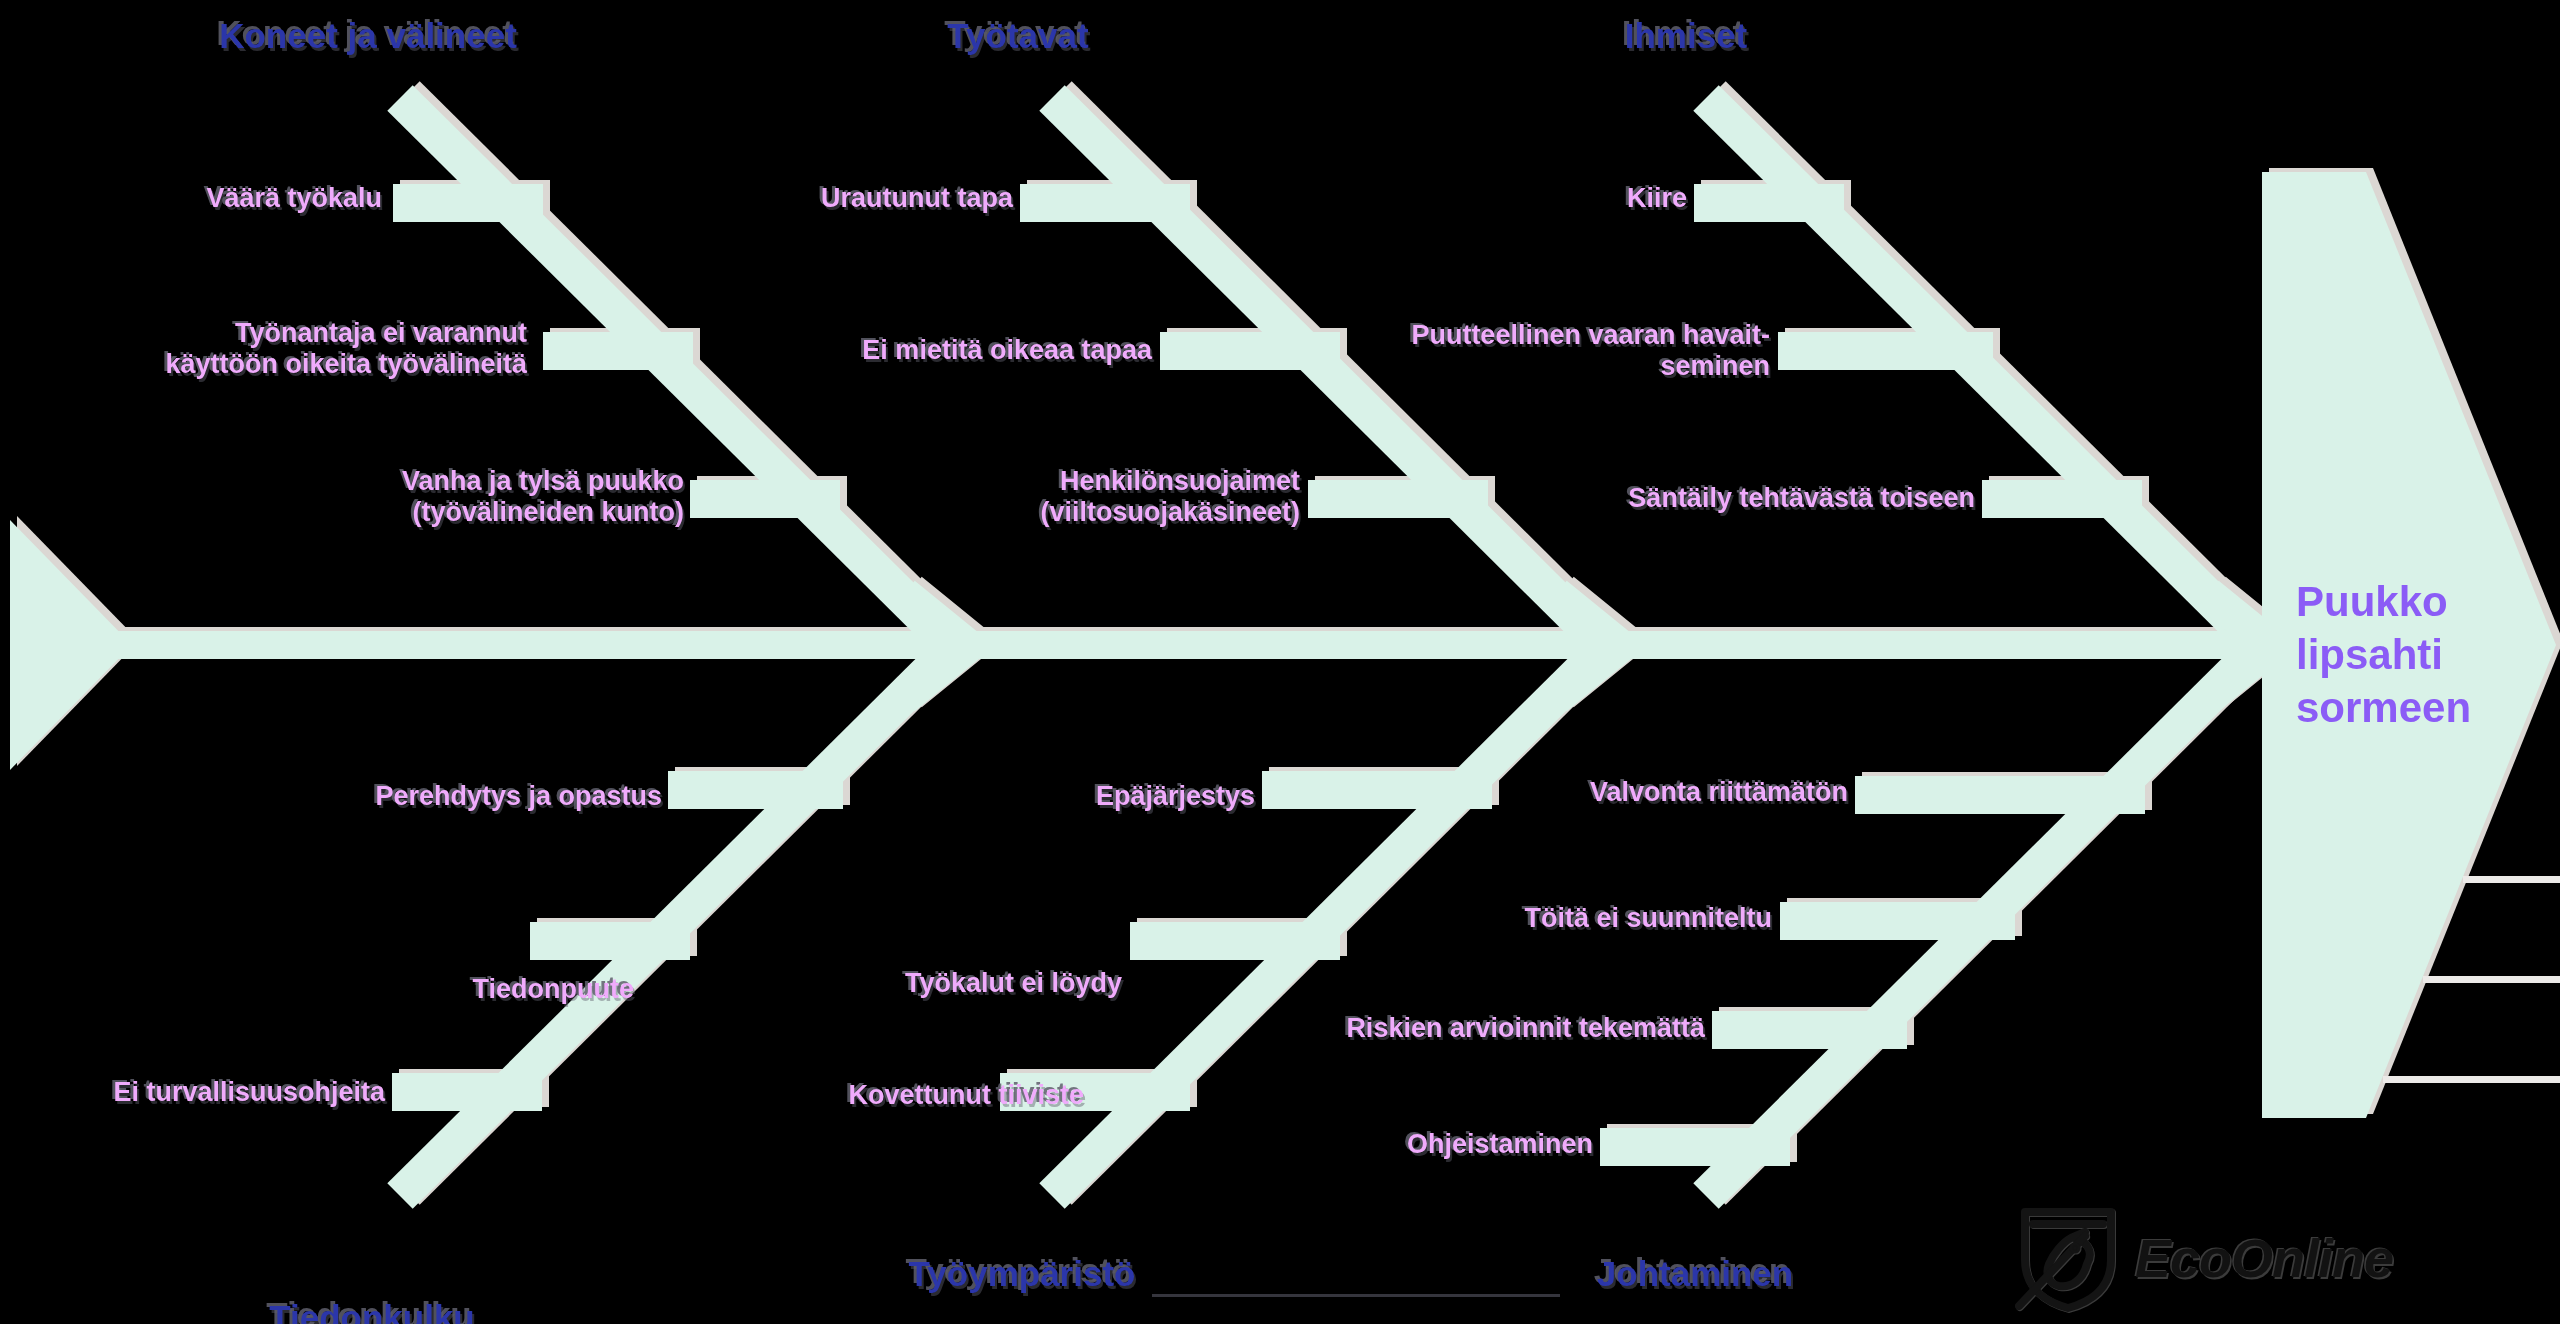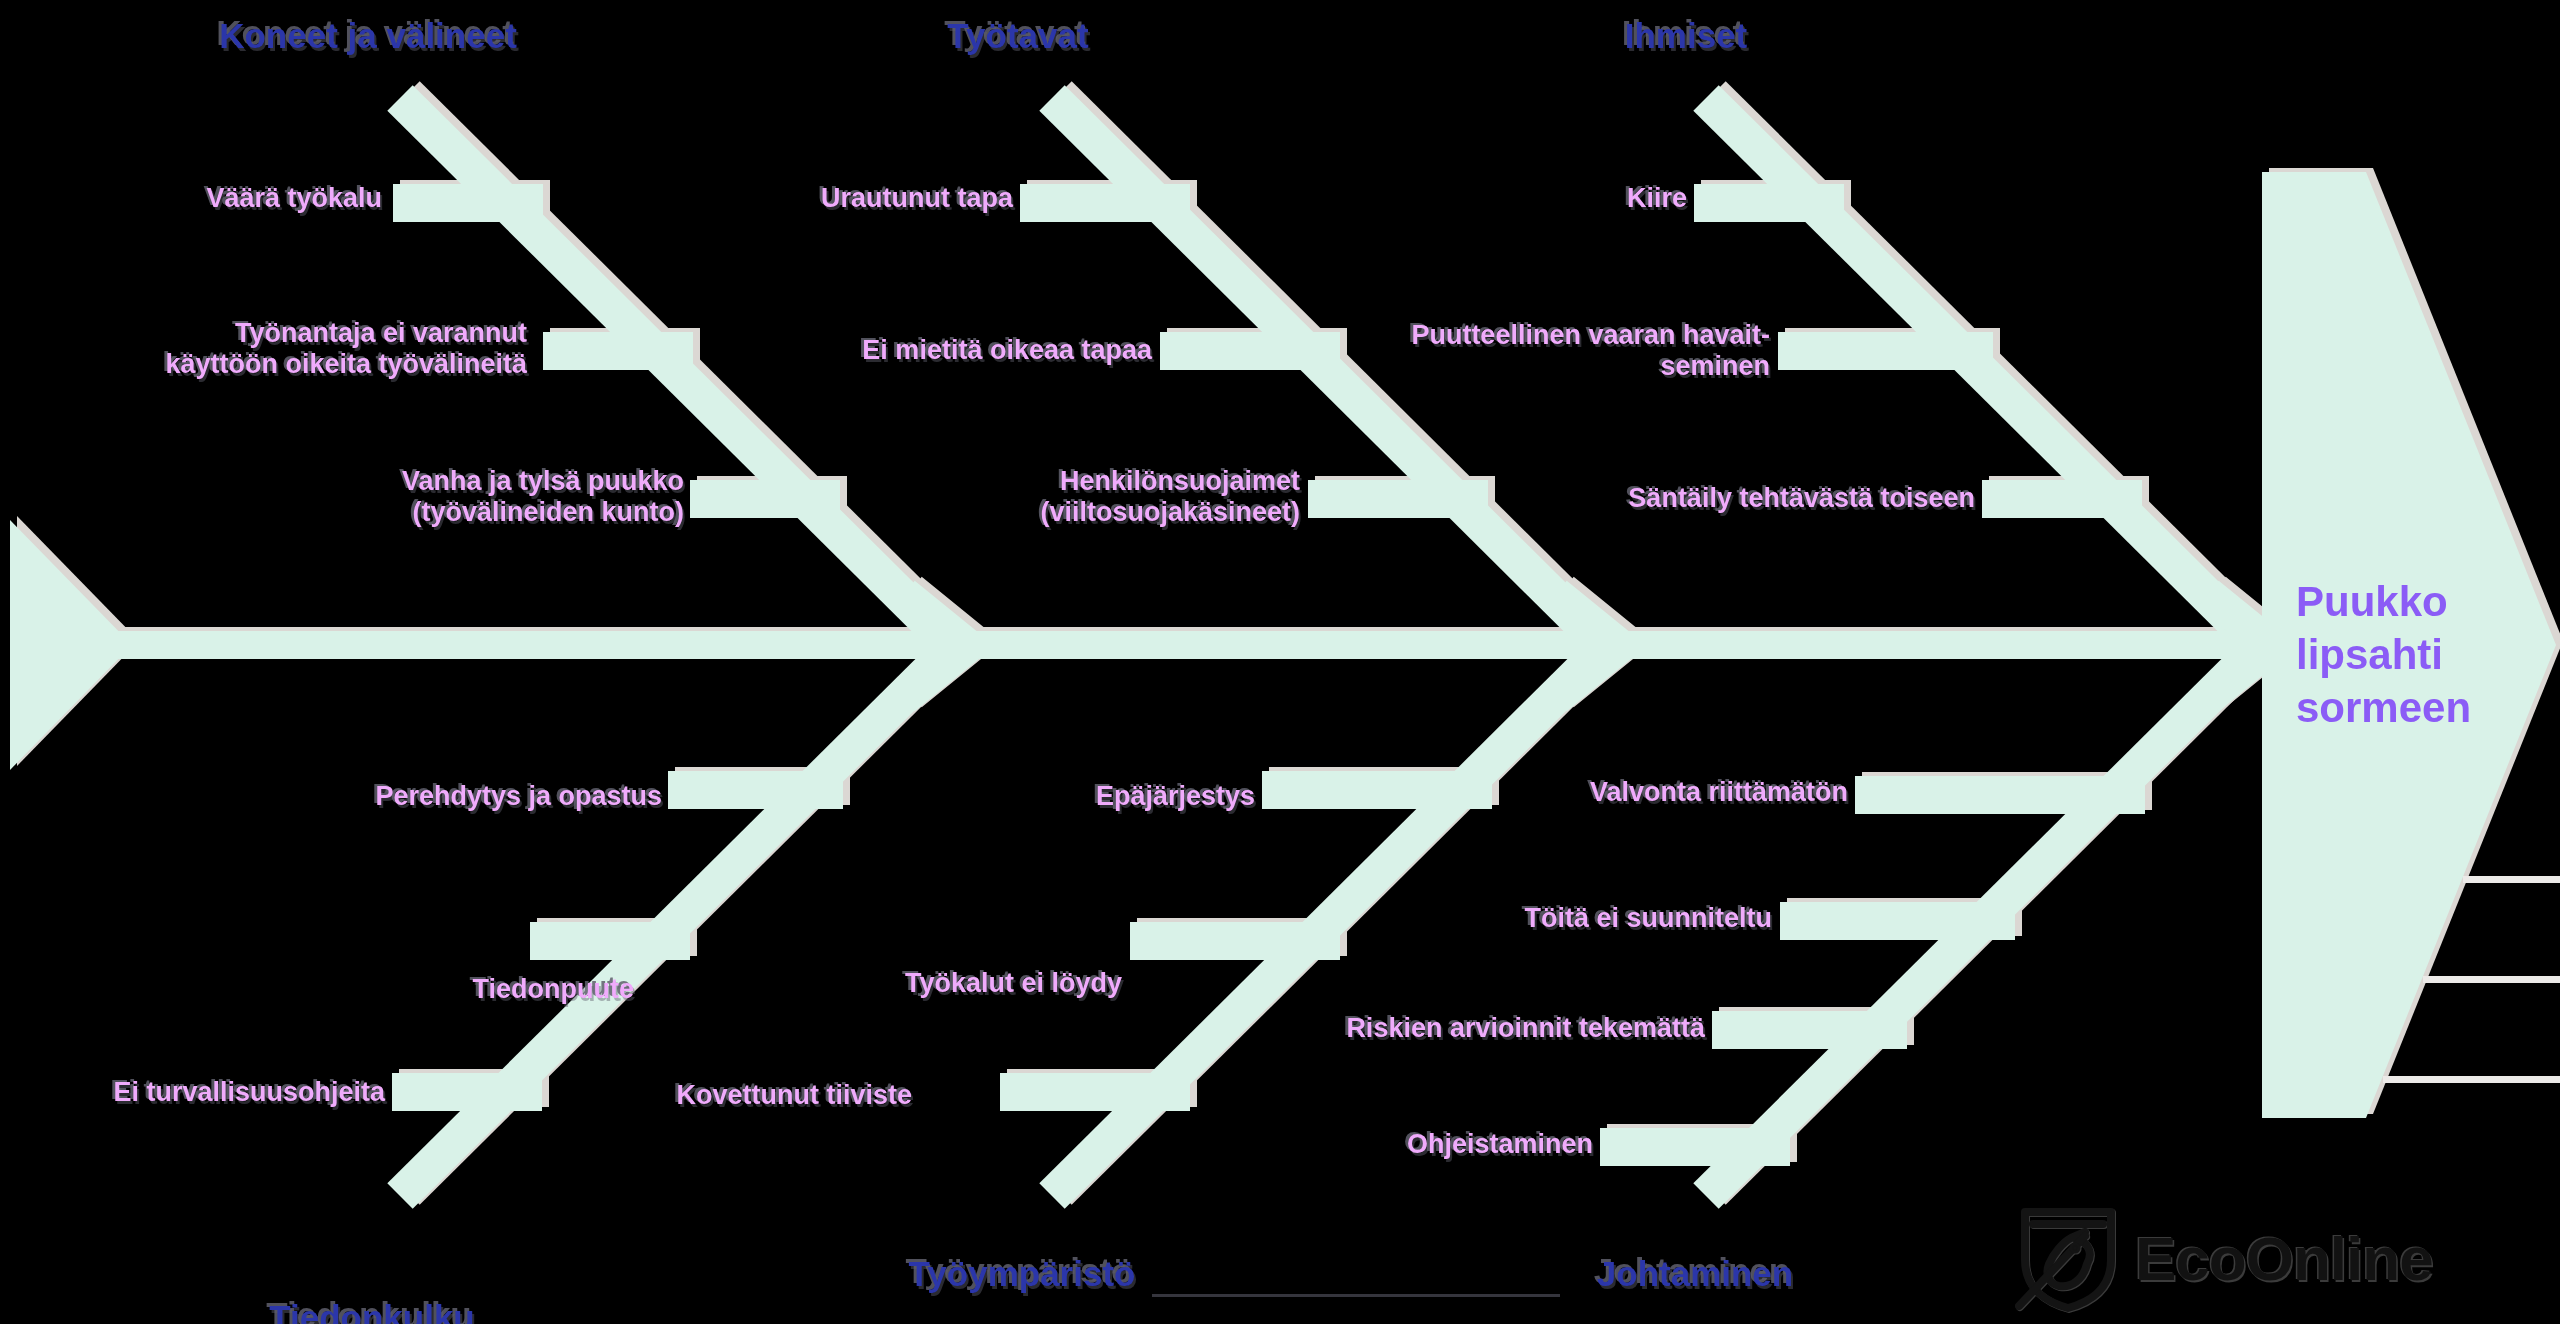--- a/index.html
+++ b/index.html
@@ -21,31 +21,32 @@
   }
   .effect{
     position:absolute;left:2296px;top:576px;width:260px;color:#8b5cf6;
     font-weight:800;font-size:42px;line-height:1.26;white-space:pre-line;text-align:left;
   }
   
   .c00{right:2178px;top:183px;} .c01{right:2033px;top:318px;} .c02{right:1876px;top:466px;}
   .c10{right:1547px;top:183px;} .c11{right:1408px;top:335px;} .c12{right:1260px;top:466px;}
   .c20{right:873px; top:183px;} .c21{right:790px; top:320px;} .c22{right:585px; top:483px;}
   .c30{right:1898px;top:781px;} .c31{right:1926px;top:929px;margin-top:45px;} .c32{right:2175px;top:1077px;}
-  .c40{right:1305px;top:781px;} .c41{right:1438px;top:929px;margin-top:39px;} .c42{right:1648px;top:1080px;padding-left:20px;}
+  .c40{right:1305px;top:781px;} .c41{right:1438px;top:929px;margin-top:39px;} .c42{right:1476px;top:1080px;padding-left:20px;}
   .c50{right:712px; top:777px;} .c51{right:788px; top:903px;} .c52{right:855px; top:1013px;} .c53{right:967px;top:1129px;}
   
   .t0{left:158px;top:16px;width:420px;} .t1{left:868px;top:16px;width:300px;} .t2{left:1536px;top:16px;width:300px;}
   .t3{left:222px;top:1250px;width:300px;margin-top:48px;} .t4{left:872px;top:1254px;width:300px;} .t5{left:1545px;top:1254px;width:300px;}
   .bottom-divider{position:absolute;left:1152px;top:1294px;width:408px;height:3px;background:#35353d;}
   
   .logo{position:absolute;left:2015px;top:1198px;width:510px;height:120px;display:flex;align-items:center;}
   .logo-text{
-    color:#121212;font-weight:800;font-size:62px;letter-spacing:-1px;margin-left:14px;
+    color:#121212;font-weight:800;font-size:54px;letter-spacing:-1px;margin-left:14px;
     text-shadow:1.5px 1.5px 0 #3b3b3b,-1.5px -1.5px 0 #3b3b3b;
+    font-style:italic;
   }
   .logo-shield{filter:drop-shadow(1px 1px 0 #3a3a3a);}
 </style>
 </head>
 <body>
 
 <div class="canvas">
 
   <svg class="skeleton" width="2560" height="1324" viewBox="0 0 2560 1324">
     <g class="bones" fill="#d9f2e8" stroke="none">

